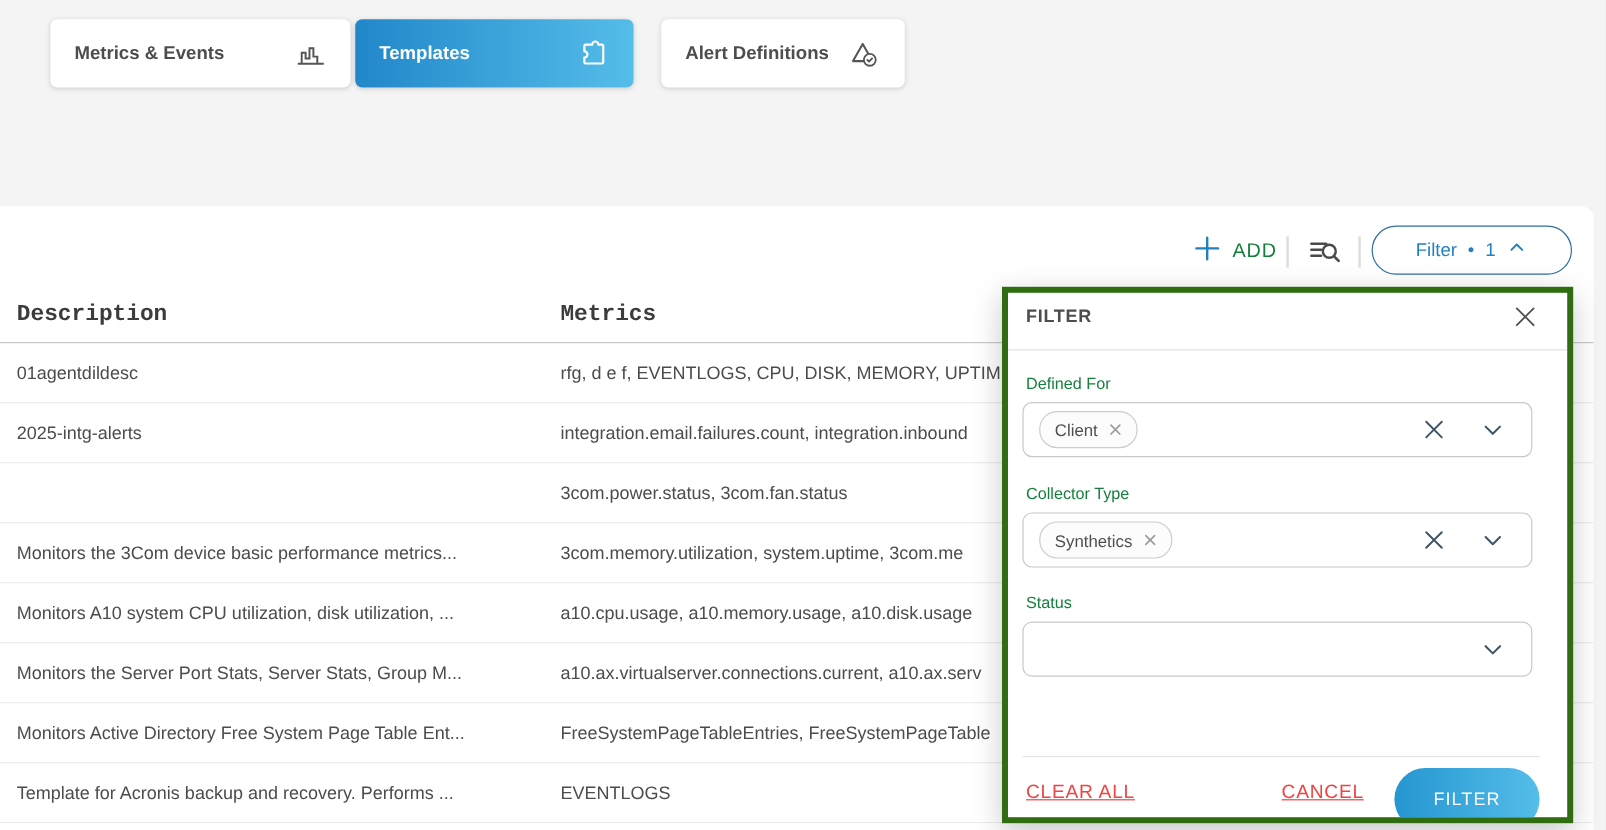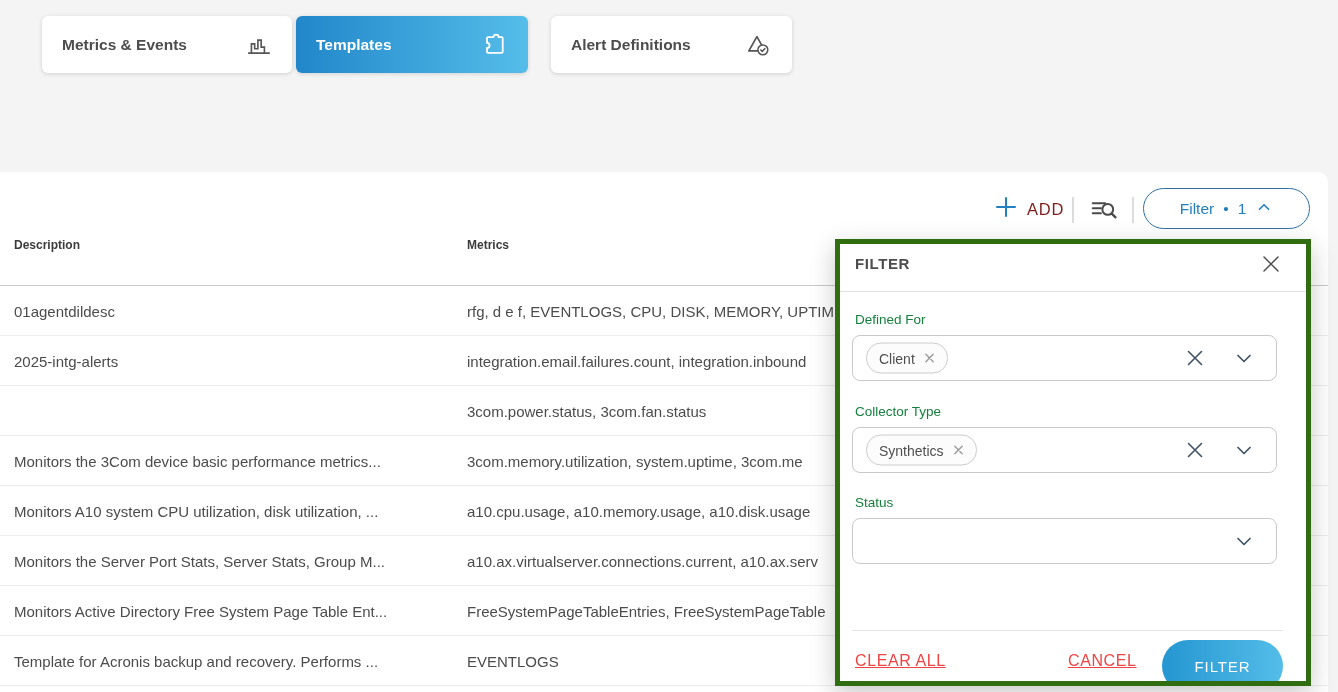--- a/index.html
+++ b/index.html
@@ -8,42 +8,42 @@
 
   
   .tab{position:absolute;top:16px;height:57px;border-radius:6px;background:#fff;
     box-shadow:0 1px 4px rgba(0,0,0,.15);display:flex;align-items:center;
     justify-content:space-between;padding:0 20px;box-sizing:border-box;cursor:pointer;}
   .tab-label{font-size:15.5px;font-weight:700;color:#4d4d4d;}
   .tab.active{background:linear-gradient(90deg,#2187ca,#55bde9);}
   .tab.active .tab-label{color:#fff;}
   #tab-metrics{left:42px;width:250px;}
   #tab-templates{left:296px;width:232px;}
-  #tab-alerts{left:551px;width:241px;}
+  #tab-alerts{left:551px;width:203px;}
   .tab .icon{display:flex;align-items:center;}
 
   
   .content-card{position:absolute;left:0;top:172px;width:1328px;height:520px;
     background:#fff;border-radius:0 10px 0 0;overflow:hidden;}
 
   
   .add-btn{position:absolute;left:988px;top:22px;display:flex;align-items:center;gap:9px;
-    color:#7f1d1d;font-size:16.5px;letter-spacing:.8px;cursor:pointer;background:none;border:none;
+    color:#15803d;font-size:16.5px;letter-spacing:.8px;cursor:pointer;background:none;border:none;
     font-family:inherit;text-align:center;}
   .tool-divider{position:absolute;width:2px;height:26px;background:#dcdcdc;top:25px;}
   #tdiv1{left:1072px;} #tdiv2{left:1132px;}
   .search-btn{position:absolute;left:1089px;top:23px;width:30px;height:30px;background:none;
     border:none;cursor:pointer;padding:0;}
   .filter-pill{position:absolute;left:1143px;top:16px;width:167px;height:41px;
     border:1.5px solid #2f6f9f;border-radius:21px;background:#fff;color:#2380bf;
     display:flex;align-items:center;justify-content:center;gap:9px;font-size:15.5px;
     cursor:pointer;font-family:inherit;box-sizing:border-box;}
 
   
-  .col-head{position:absolute;top:66px;font-size:12px;font-weight:700;color:#3c3c3c;}
+  .col-head{position:absolute;top:79px;font-size:19px;font-weight:700;color:#3c3c3c;font-family:Liberation Mono, monospace;}
   #col-desc{left:14px;} #col-metrics{left:467px;}
   .header-line{position:absolute;left:0;top:113px;width:1328px;height:1px;background:#c9c9c9;}
   .rows{position:absolute;left:0;top:114px;width:1328px;overflow:hidden;}
   .row{position:relative;height:49px;border-bottom:1px solid #ececec;}
   .cell{position:absolute;top:50%;transform:translateY(-50%);font-size:15px;color:#4c4c4c;
     white-space:nowrap;}
   .cell-desc{left:14px;} .cell-metrics{left:467px;}
 
   
   .filter-panel{position:absolute;left:835px;top:239px;width:476px;height:447px;

